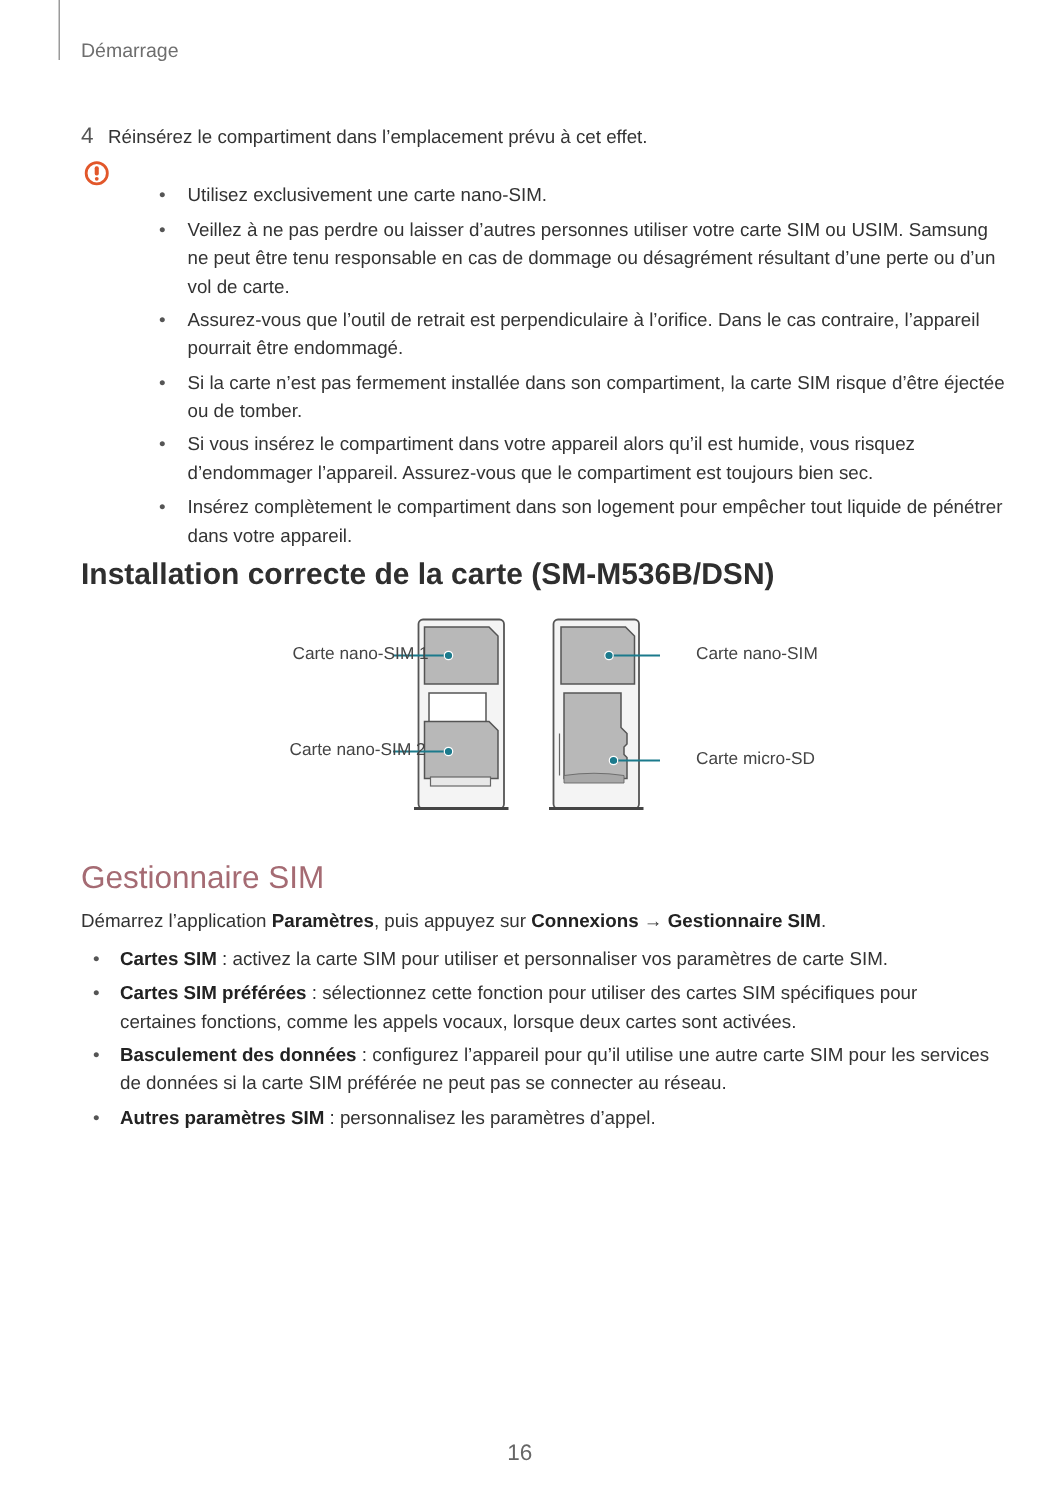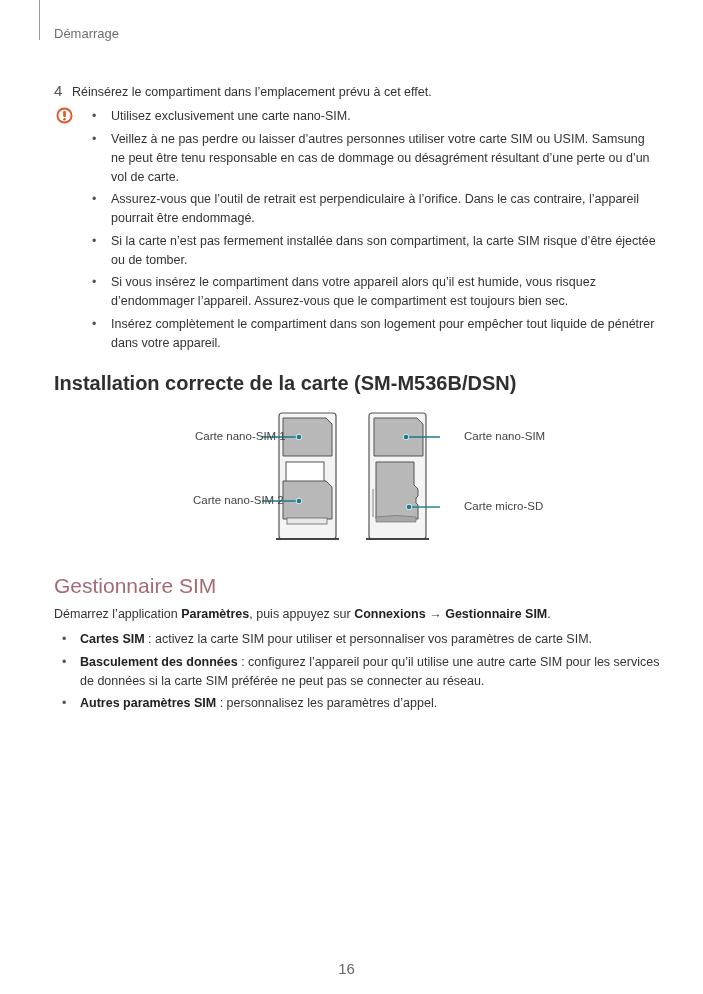--- a/index.html
+++ b/index.html
@@ -6,21 +6,21 @@
   body { width: 703px; height: 994px; position: relative; overflow: hidden;
          font-family: "Liberation Sans", sans-serif; color: #3a3a3a; }
   .header-rule { position: absolute; left: 39px; top: 0; width: 1px; height: 40px; background: #9a9a9a; }
   .header-title { position: absolute; left: 54px; top: 26px; font-size: 13px; color: #6e6e6e; }
 
   .step { position: absolute; left: 54px; top: 82px; font-size: 12.5px; color: #333; }
   .step .num { display: inline-block; width: 18px; font-size: 15px; color: #555; }
 
   .warn-icon { position: absolute; left: 56px; top: 107px; width: 17px; height: 17px; }
 
-  .bullets { position: absolute; left: 88px; top: 103px; width: 568px; margin: 4px; padding: 0; list-style: none; }
+  .bullets { position: absolute; left: 88px; top: 103px; width: 568px; margin: 18px; padding: 0; list-style: none; }
   .bullets li { position: relative; padding-left: 19px; font-size: 12.5px; line-height: 19px; margin-bottom: 3.5px; color: #333; }
   .bullets li::before { content: "•"; position: absolute; left: 0; top: 0; color: #555; }
 
   .sub-heading { position: absolute; left: 54px; top: 372px; font-size: 20px; font-weight: bold; color: #2f2f2f; }
 
   .diagram { position: absolute; left: 0; top: 405px; width: 703px; height: 145px; }
   .diagram .lbl { position: absolute; font-size: 11.5px; color: #444; margin-left: 21px; }
 
   .section-title { position: absolute; left: 54px; top: 574px; font-size: 21px; color: #a56b73; }
   .intro { position: absolute; left: 54px; top: 607px; font-size: 12.5px; color: #333; }
@@ -96,17 +96,18 @@
 </div>
 
 <div class="section-title">Gestionnaire SIM</div>
 
 <div class="intro">
   <span>Démarrez l’application </span><b>Paramètres</b><span>, puis appuyez sur </span><b>Connexions</b><span> → </span><b>Gestionnaire SIM</b><span>.</span>
 </div>
 
 <ul class="bullets2">
   <li><b>Cartes SIM</b><span> : activez la carte SIM pour utiliser et personnaliser vos paramètres de carte SIM.</span></li>
+  <li><b>Cartes SIM préférées</b><span> : sélectionnez cette fonction pour utiliser des cartes SIM spécifiques pour certaines fonctions, comme les appels vocaux, lorsque deux cartes sont activées.</span></li>
   <li><b>Basculement des données</b><span> : configurez l’appareil pour qu’il utilise une autre carte SIM pour les services de données si la carte SIM préférée ne peut pas se connecter au réseau.</span></li>
   <li><b>Autres paramètres SIM</b><span> : personnalisez les paramètres d’appel.</span></li>
 </ul>
 
 <div class="page-number">16</div>
 
 </body></html>

